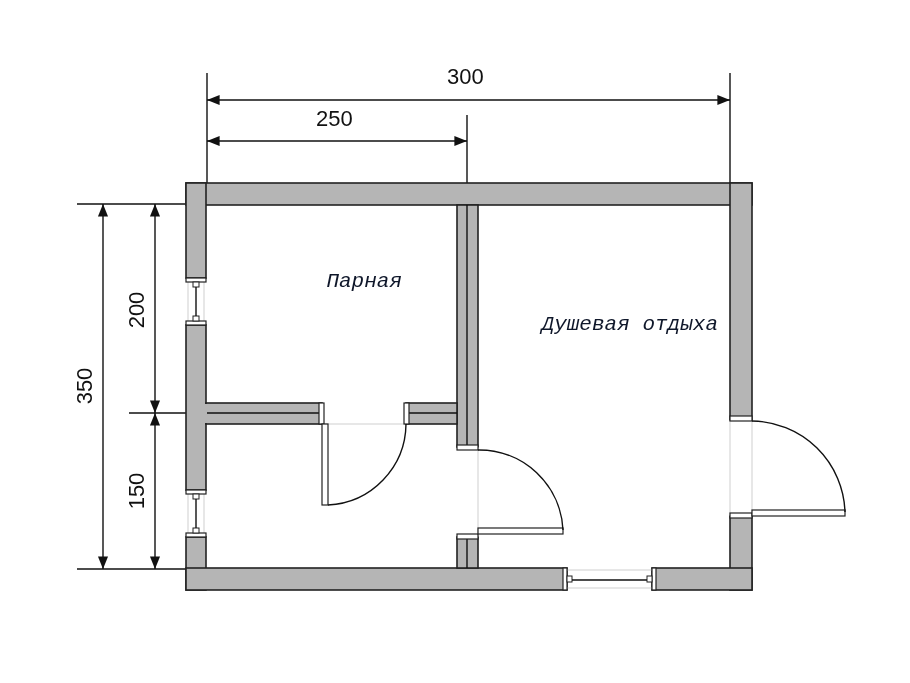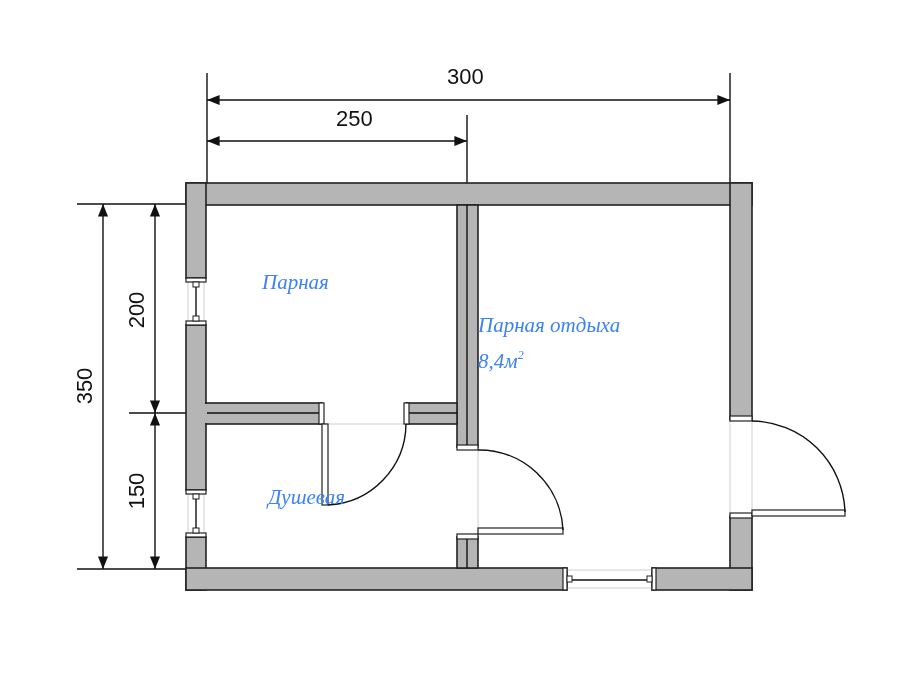--- a/index.html
+++ b/index.html
@@ -1,21 +1,21 @@
 <!DOCTYPE html>
 <html><head>
 <meta charset="utf-8">
 <style>
   html, body { margin:0; padding:0; background:#ffffff; }
   body { width:910px; height:683px; position:relative; overflow:hidden; font-family:"DejaVu Sans", sans-serif; }
   #plan { position:absolute; left:0; top:0; }
   .wall { fill:#b5b5b5; stroke:#222; stroke-width:1.6; }
   .line { stroke:#111; stroke-width:1.4; fill:none; }
   .thin { stroke:#cfcfcf; stroke-width:1; fill:none; }
-  .label { position:absolute; text-align:left; font-family:Liberation Serif, serif; font-style:italic; font-size:21px; color:#3b82f6; line-height:30px; white-space:nowrap; }
+  .label { position:absolute; text-align:right; font-family:Liberation Mono, monospace; font-style:italic; font-size:21px; color:#0f172a; line-height:30px; white-space:nowrap; }
   .dim { position:absolute; font-family:"Liberation Sans", sans-serif; font-size:22px; color:#111; }
   .vdim { transform:rotate(-90deg); transform-origin:center center; }
   sup { font-size:12px; vertical-align:9px; }
 </style>
 </head>
 <body>
 
 <svg id="plan" width="910" height="683" viewBox="0 0 910 683" xmlns="http://www.w3.org/2000/svg">
   <defs>
     <marker id="arr" viewBox="0 0 10 10" refX="10" refY="5" markerWidth="9" markerHeight="9" orient="auto-start-reverse">
@@ -133,29 +133,27 @@
       <line class="thin" x1="322" y1="424" x2="406" y2="424"></line>
       <rect x="319" y="403" width="5" height="21" fill="#fff" stroke="#222" stroke-width="1.2"></rect>
       <rect x="404" y="403" width="5" height="21" fill="#fff" stroke="#222" stroke-width="1.2"></rect>
       <rect x="322" y="424" width="6" height="81" fill="#fff" stroke="#222" stroke-width="1.2"></rect>
       <path class="line" d="M406,424 A82,82 0 0 1 328,505"></path>
     </g>
   </g>
 </svg>
 
 <div class="dim" style="left:447px; top:64px;">300</div>
-<div class="dim" style="left:316px; top:106px;margin-left:20px;">250</div>
+<div class="dim" style="left:316px; top:106px;">250</div>
 <div class="dim vdim" style="left:67px; top:373px;">350</div>
 <div class="dim vdim" style="left:119px; top:297px;">200</div>
 <div class="dim vdim" style="left:119px; top:478px;">150</div>
 
 <div class="label" style="left:262px; top:267px; width:140px;">
   <div>Парная</div>
 </div>
 
 <div class="label" style="left:478px; top:310px; width:240px;">
-  <div>Парная отдыха</div>
-  <div><span>8,4м</span><sup>2</sup></div>
+  <div>Душевая отдыха</div>
 </div>
 
 <div class="label" style="left:268px; top:482px; width:140px;">
-  <div>Душевая</div>
 </div>
 
 </body></html>

